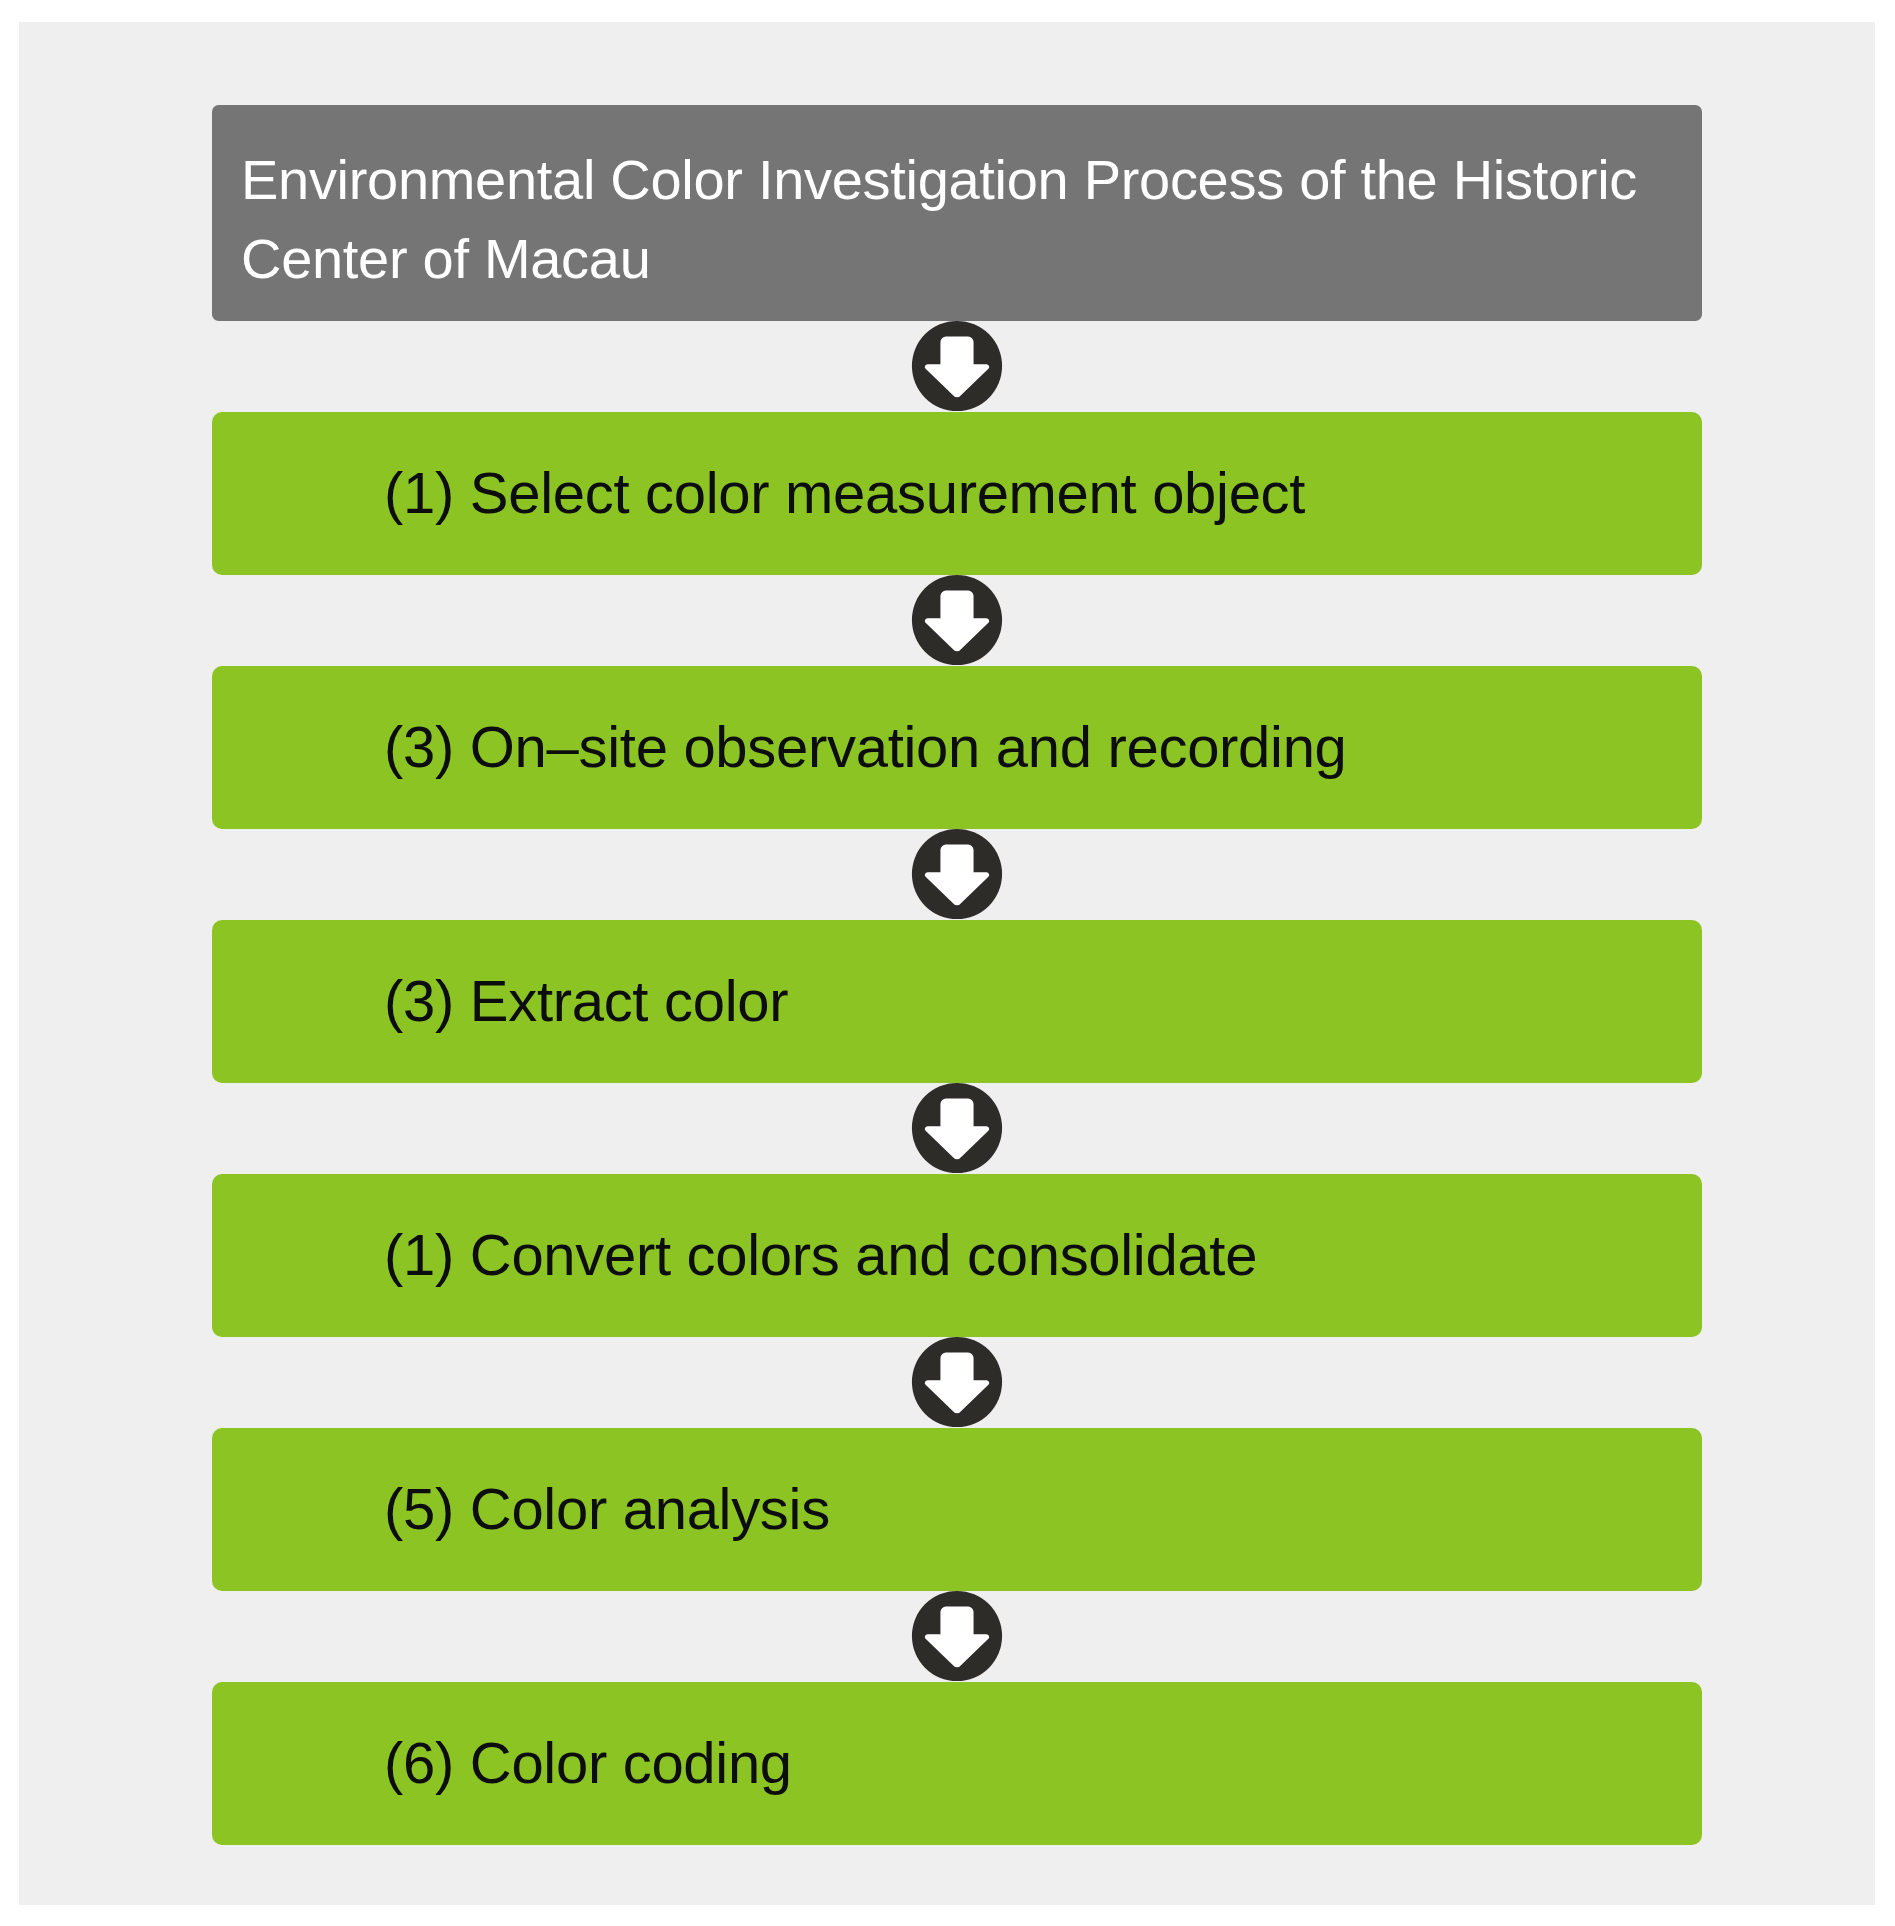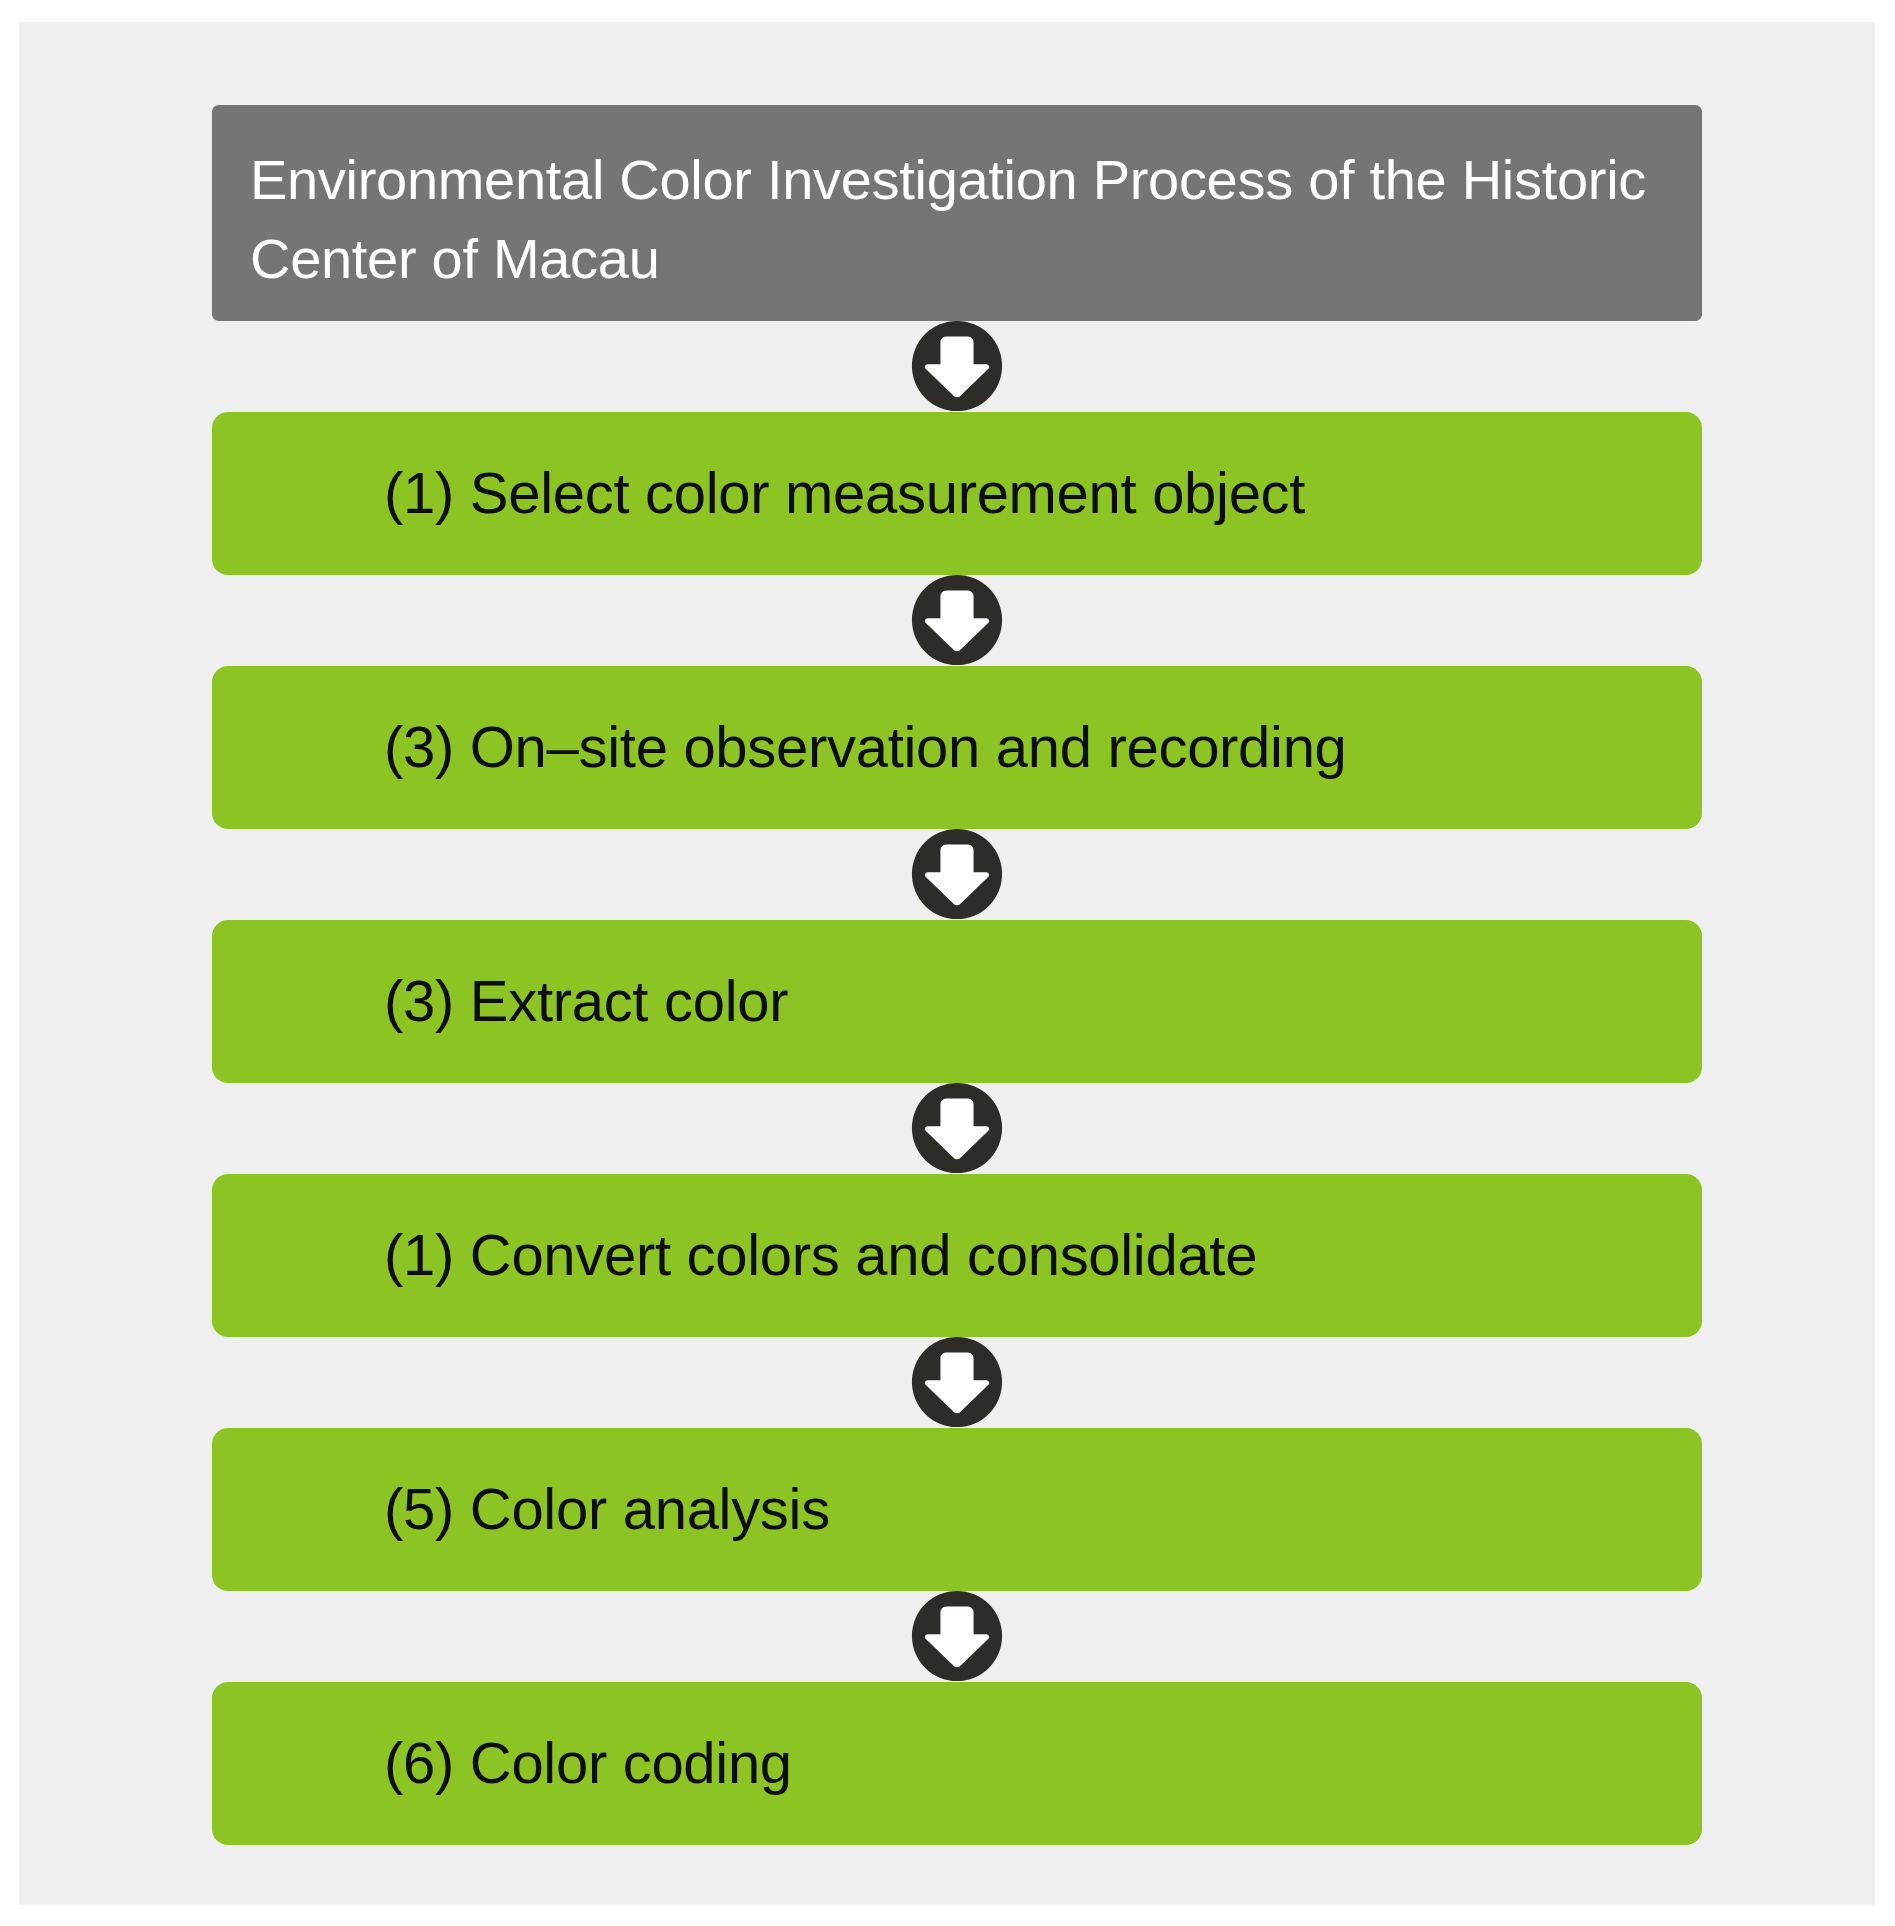--- a/index.html
+++ b/index.html
@@ -33,21 +33,21 @@
     width: 1490px;
   }
 
   
   .header-box {
     width: 1490px;
     height: 216px;
     background: #757575;
     border-radius: 6.7px;
     box-sizing: border-box;
-    padding: 35px 38px 0 38px;
+    padding: 35px 38px 0 29px;
   }
   .header-title {
     color: #ffffff;
     font-size: 56px;
     line-height: 79px;
     font-weight: 400;
     letter-spacing: -0.3px;
     white-space: pre-line;
   }
 
@@ -65,21 +65,21 @@
     width: 92px;
     height: 92px;
     display: block;
   }
 
   
   .step-box {
     width: 1490px;
     height: 163px;
     background: #8cc424;
-    border-radius: 16px;
+    border-radius: 10px;
     display: flex;
     align-items: center;
     box-sizing: border-box;
     padding-left: 172px;
   }
   .step-label {
     color: #0d0d0d;
     font-size: 58px;
     line-height: 1;
     font-weight: 400;

